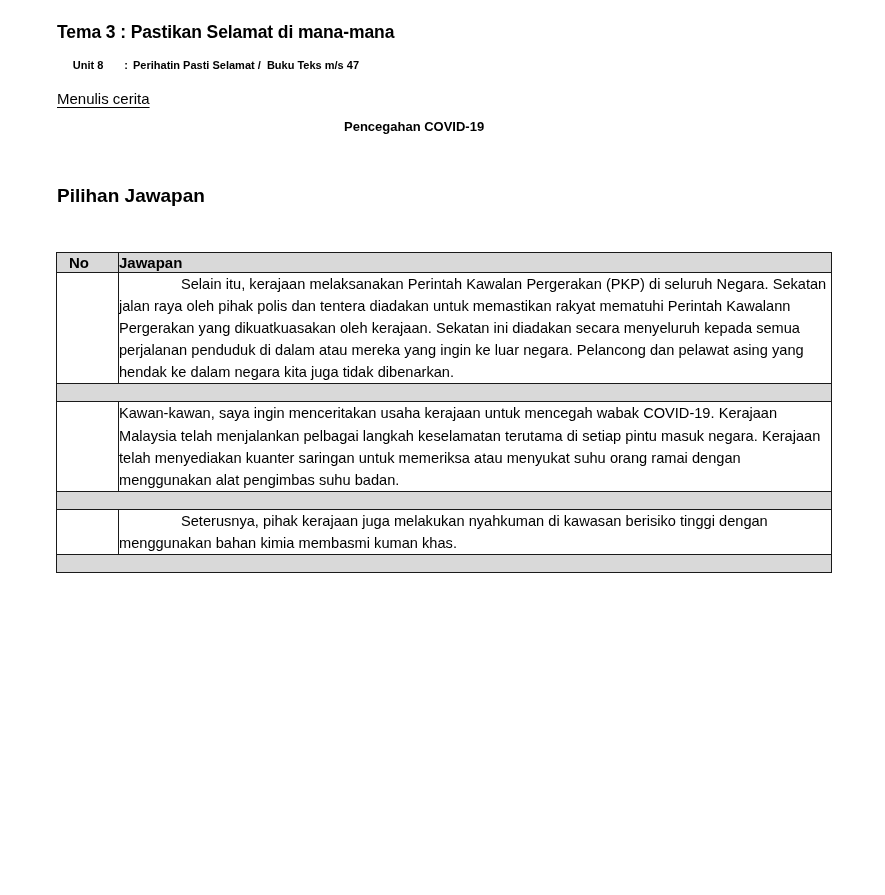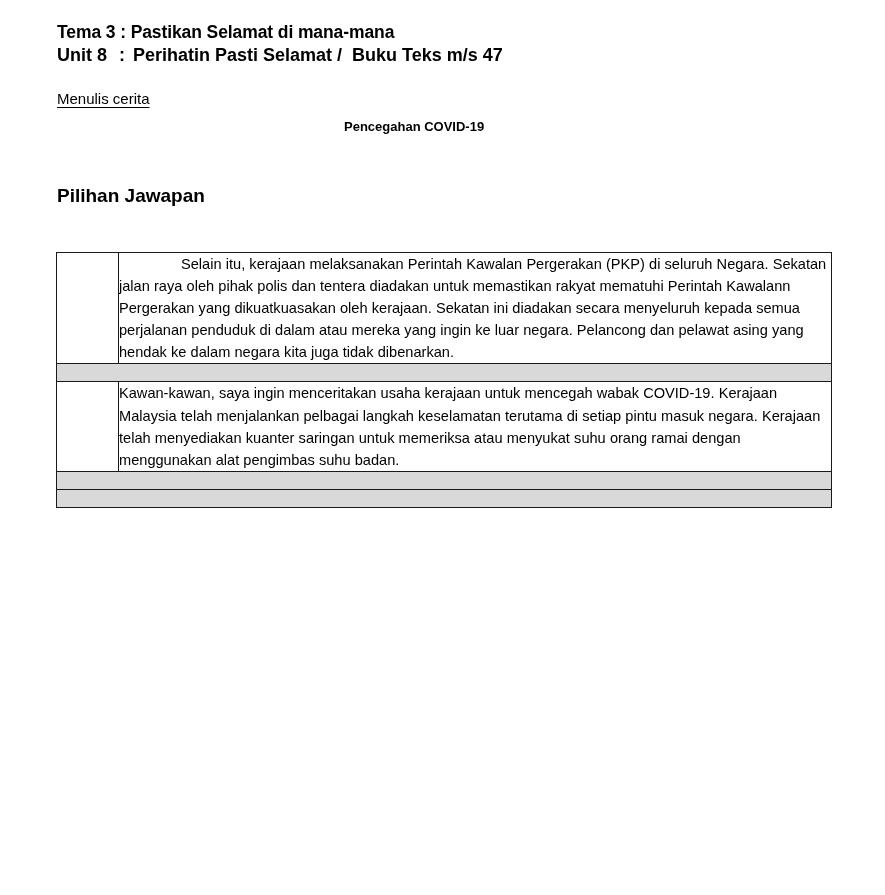--- a/index.html
+++ b/index.html
@@ -32,26 +32,27 @@
     width: 790px;
   }
   .hdr-theme {
     font-size: 17.5px;
     font-weight: bold;
     letter-spacing: -0.1px;
     line-height: 21px;
     white-space: nowrap;
   }
   .hdr-unit {
-    margin-top: 4px;
-    font-size: 18px;
+    margin-top: 14px;
+    font-size: 11px;
     font-weight: bold;
     line-height: 16px;
     white-space: nowrap;
     display: flex;
+    text-align: center;
   }
   .hdr-unit .u-label { width: 62px; flex: 0 0 62px; }
   .hdr-unit .u-colon { width: 14px; flex: 0 0 14px; }
   .hdr-unit .u-text { white-space: pre; }
 
   
   .sub-head {
     position: absolute;
     left: 57px;
     top: 89px;
@@ -166,38 +167,48 @@
 
   <div class="pilihan">Pilihan Jawapan</div>
 
   <div class="tbl-wrap">
     <table class="answers">
       <colgroup>
         <col class="c-no">
         <col class="c-ans">
       </colgroup>
       <tbody id="tbl-body">
+        <tr>
+          <th class="th-cell no">No</th>
+          <th class="th-cell">Jawapan</th>
+        </tr>
       <tr>
             <td class="no-cell"></td>
             <td class="ans-cell">
               <p class="indented">Selain itu, kerajaan melaksanakan Perintah Kawalan Pergerakan (PKP) di seluruh Negara.  Sekatan jalan raya oleh pihak polis dan tentera diadakan untuk memastikan rakyat mematuhi Perintah Kawalann Pergerakan yang dikuatkuasakan oleh kerajaan. Sekatan ini diadakan secara menyeluruh kepada semua perjalanan penduduk di dalam atau mereka yang ingin ke luar negara. Pelancong dan pelawat asing yang hendak ke dalam negara kita juga tidak dibenarkan.</p>
             </td>
           </tr>
           <tr class="spacer">
             <td colspan="2"></td>
           </tr>
           <tr>
             <td class="no-cell"></td>
             <td class="ans-cell">
               <p>Kawan-kawan, saya ingin menceritakan usaha kerajaan untuk mencegah wabak COVID-19.  Kerajaan Malaysia telah menjalankan pelbagai langkah keselamatan terutama di setiap pintu masuk negara. Kerajaan telah menyediakan kuanter saringan untuk memeriksa atau menyukat suhu orang ramai dengan menggunakan alat pengimbas suhu badan.</p>
             </td>
           </tr>
           <tr class="spacer">
             <td colspan="2"></td>
           </tr>
+          <tr>
+            <td class="no-cell"></td>
+            <td class="ans-cell">
+              <p class="indented">Seterusnya, pihak kerajaan juga melakukan nyahkuman di kawasan berisiko tinggi dengan menggunakan bahan kimia membasmi kuman khas.</p>
+            </td>
+          </tr>
           <tr class="spacer">
             <td colspan="2"></td>
           </tr>
         </tbody>
     </table>
   </div>
 
 </div>
 
 </body></html>

